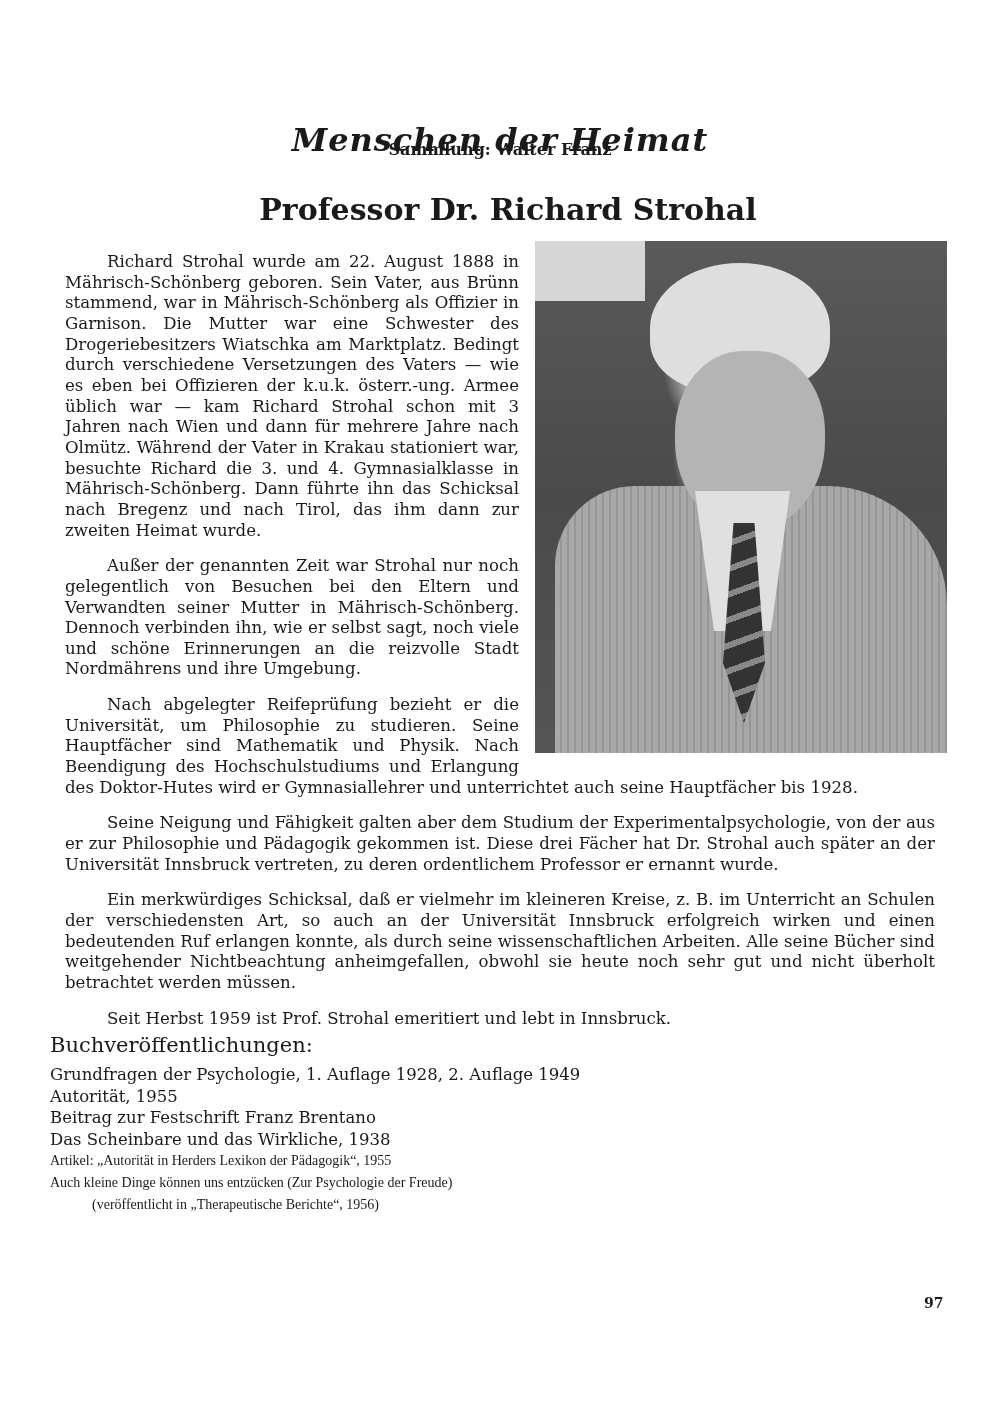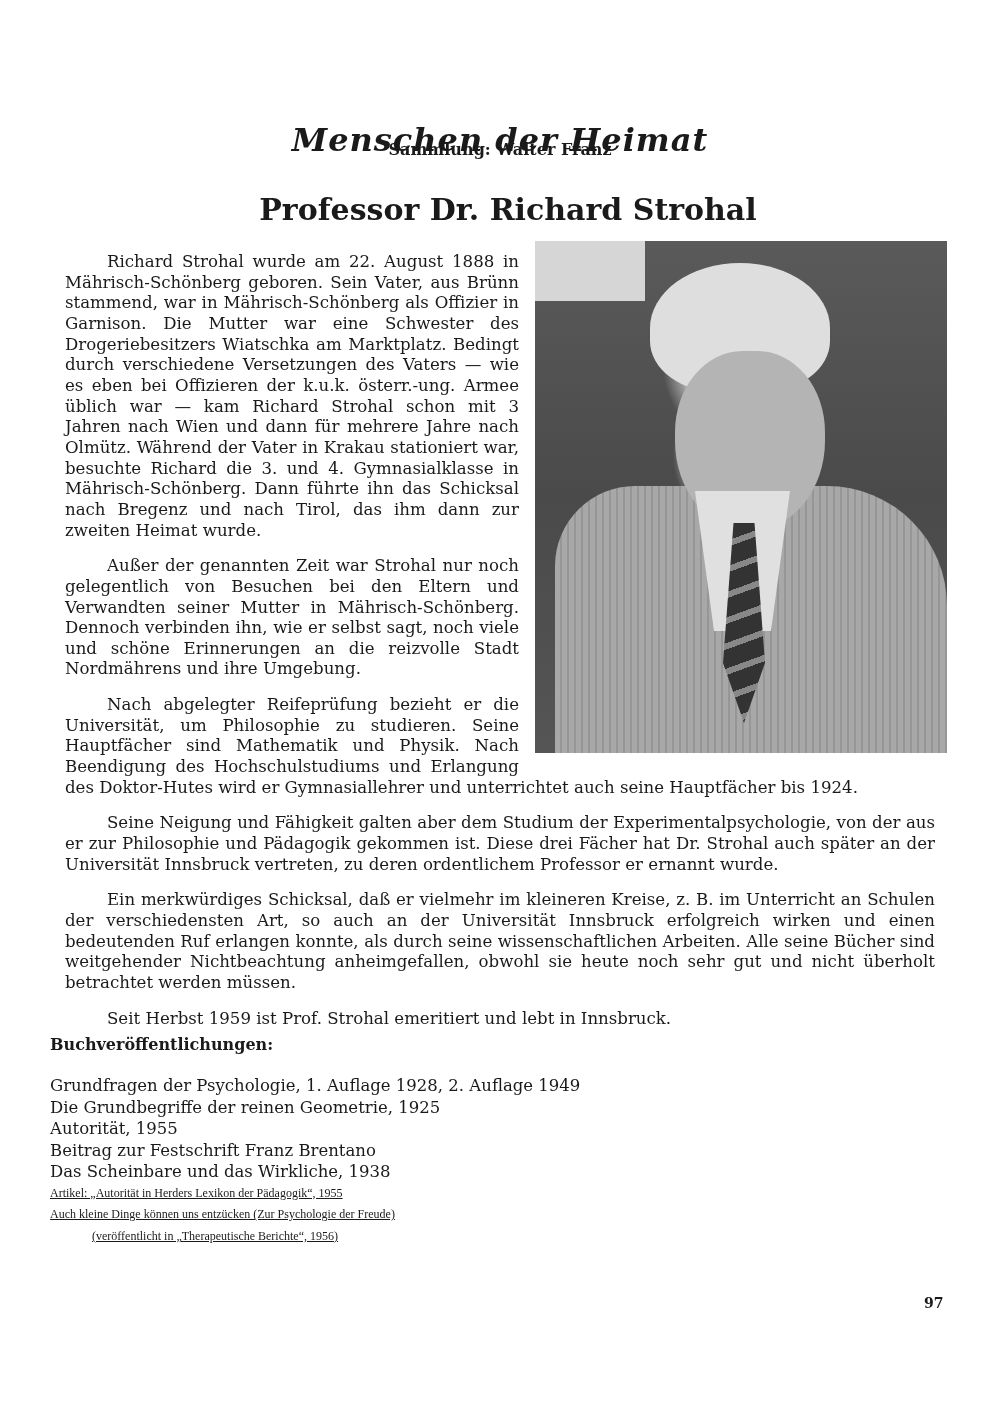--- a/index.html
+++ b/index.html
@@ -17,24 +17,24 @@
       linear-gradient(180deg, #5a5a5a 0%, #4a4a4a 50%, #555 100%);
   }
   .photo .bg-left { position: absolute; left: 0; top: 0; width: 110px; height: 60px; background: #d6d6d6; }
   .photo .hair { position: absolute; left: 115px; top: 22px; width: 180px; height: 130px; border-radius: 50% 50% 40% 40%; background: #dedede; }
   .photo .face { position: absolute; left: 140px; top: 110px; width: 150px; height: 180px; border-radius: 45% 45% 50% 50%; background: #b4b4b4; }
   .photo .suit { position: absolute; left: 20px; top: 245px; width: 392px; height: 300px; border-radius: 80px 120px 0 0;
     background: repeating-linear-gradient(90deg, #a8a8a8 0px, #a8a8a8 5px, #969696 5px, #969696 7px); }
   .photo .shirt { position: absolute; left: 160px; top: 250px; width: 95px; height: 140px; background: #e0e0e0; clip-path: polygon(0 0, 100% 0, 80% 100%, 20% 100%); }
   .photo .tie { position: absolute; left: 188px; top: 282px; width: 42px; height: 200px; background: repeating-linear-gradient(160deg, #333 0px, #333 18px, #888 18px, #888 24px); clip-path: polygon(25% 0, 75% 0, 100% 70%, 50% 100%, 0 70%); }
   .pubs { position: absolute; left: 50px; top: 1034px; width: 900px; font-family: "DejaVu Serif", serif; }
-  .pubs-heading { font-weight: bold; font-size: 16px; line-height: 22px; margin-bottom: 19px; }
+  .pubs-heading { font-weight: normal; font-size: 21px; line-height: 22px; margin-bottom: 8px; }
   .pub { font-size: 16.5px; line-height: 21.5px; }
   .pub .sub { padding-left: 42px; display: block; }
-  .pub-narrow { font-family: "Liberation Serif", serif; font-size: 12px; line-height: 21.8px; text-decoration: underline; }
+  .pub-narrow { font-family: "Liberation Serif", serif; font-size: 14px; line-height: 21.8px; }
   .page-number { position: absolute; left: 924px; top: 1295px; font-family: "DejaVu Serif", serif; font-weight: bold; font-size: 14px; }
 </style>
 </head>
 <body>
 
 <div class="page">
 
   <div class="masthead">Menschen der Heimat</div>
   <div class="collection">Sammlung: Walter Franz</div>
   <div class="article-title">Professor Dr. Richard Strohal</div>
@@ -43,30 +43,29 @@
     <div class="photo" title="Portrait of Professor Dr. Richard Strohal">
       <div class="bg-left"></div>
       <div class="suit"></div>
       <div class="hair"></div>
       <div class="face"></div>
       <div class="shirt"></div>
       <div class="tie"></div>
     </div>
     <p>Richard Strohal wurde am 22. August 1888 in Mährisch-Schönberg geboren. Sein Vater, aus Brünn stammend, war in Mährisch-Schönberg als Offizier in Garnison. Die Mutter war eine Schwester des Drogeriebesitzers Wiatschka am Marktplatz. Bedingt durch verschiedene Versetzungen des Vaters — wie es eben bei Offizieren der k.u.k. österr.-ung. Armee üblich war — kam Richard Strohal schon mit 3 Jahren nach Wien und dann für mehrere Jahre nach Olmütz. Während der Vater in Krakau stationiert war, besuchte Richard die 3. und 4. Gymnasialklasse in Mährisch-Schönberg. Dann führte ihn das Schicksal nach Bregenz und nach Tirol, das ihm dann zur zweiten Heimat wurde.</p>
     <p>Außer der genannten Zeit war Strohal nur noch gelegentlich von Besuchen bei den Eltern und Verwandten seiner Mutter in Mährisch-Schönberg. Dennoch verbinden ihn, wie er selbst sagt, noch viele und schöne Erinnerungen an die reizvolle Stadt Nordmährens und ihre Umgebung.</p>
-    <p>Nach abgelegter Reifeprüfung bezieht er die Universität, um Philosophie zu studieren. Seine Hauptfächer sind Mathematik und Physik. Nach Beendigung des Hochschulstudiums und Erlangung des Doktor-Hutes wird er Gymnasiallehrer und unterrichtet auch seine Hauptfächer bis 1924.</p>
+    <p>Nach abgelegter Reifeprüfung bezieht er die Universität, um Philosophie zu studieren. Seine Hauptfächer sind Mathematik und Physik. Nach Beendigung des Hochschulstudiums und Erlangung des Doktor-Hutes wird er Gymnasiallehrer und unterrichtet auch seine Hauptfächer bis 1928.</p>
     <p>Seine Neigung und Fähigkeit galten aber dem Studium der Experimentalpsychologie, von der aus er zur Philosophie und Pädagogik gekommen ist. Diese drei Fächer hat Dr. Strohal auch später an der Universität Innsbruck vertreten, zu deren ordentlichem Professor er ernannt wurde.</p>
     <p>Ein merkwürdiges Schicksal, daß er vielmehr im kleineren Kreise, z. B. im Unterricht an Schulen der verschiedensten Art, so auch an der Universität Innsbruck erfolgreich wirken und einen bedeutenden Ruf erlangen konnte, als durch seine wissenschaftlichen Arbeiten. Alle seine Bücher sind weitgehender Nichtbeachtung anheimgefallen, obwohl sie heute noch sehr gut und nicht überholt betrachtet werden müssen.</p>
     <p>Seit Herbst 1959 ist Prof. Strohal emeritiert und lebt in Innsbruck.</p>
   </div>
 
   <div class="pubs">
     <div class="pubs-heading">Buchveröffentlichungen:</div>
     <div class="pub"><span>Grundfragen der Psychologie, 1. Auflage 1928, 2. Auflage 1949</span></div>
-    <div class="pub"><span>Die Grundbegriffe der reinen Geometrie, 1925</span></div>
     <div class="pub"><span>Autorität, 1955</span></div>
     <div class="pub"><span>Beitrag zur Festschrift Franz Brentano</span></div>
     <div class="pub"><span>Das Scheinbare und das Wirkliche, 1938</span></div>
     <div class="pub pub-narrow"><span>Artikel: „Autorität in Herders Lexikon der Pädagogik“, 1955</span></div>
     <div class="pub pub-narrow">
       <span>Auch kleine Dinge können uns entzücken (Zur Psychologie der Freude)</span>
       <span class="sub">(veröffentlicht in „Therapeutische Berichte“, 1956)</span>
     </div>
   </div>
 

